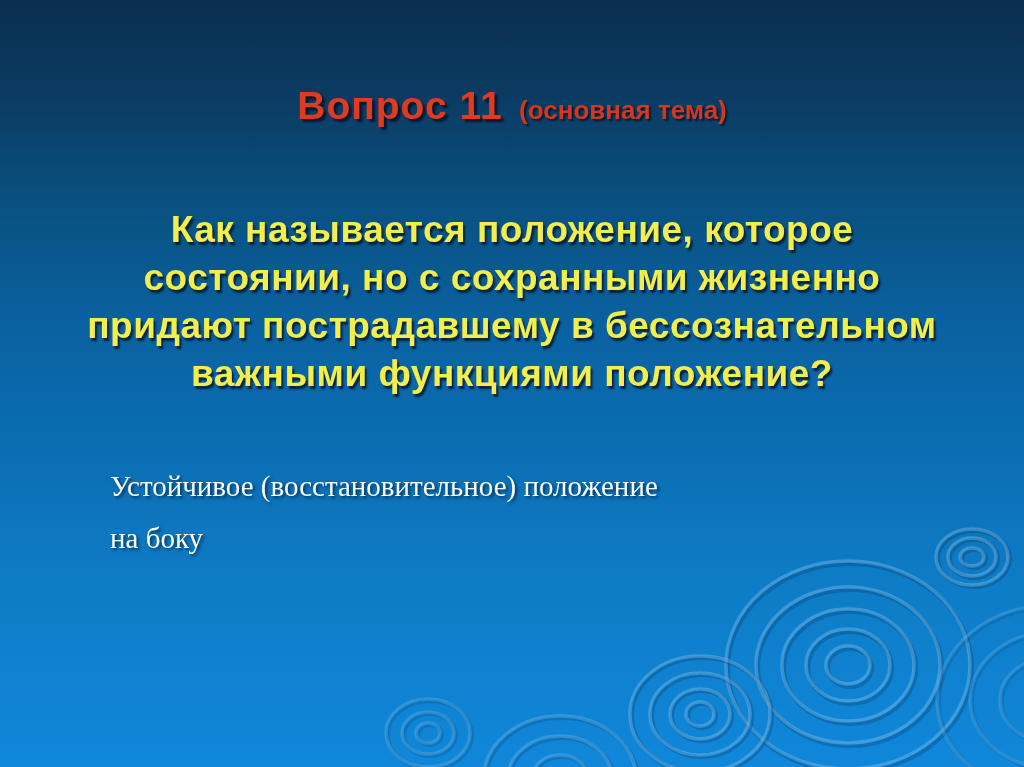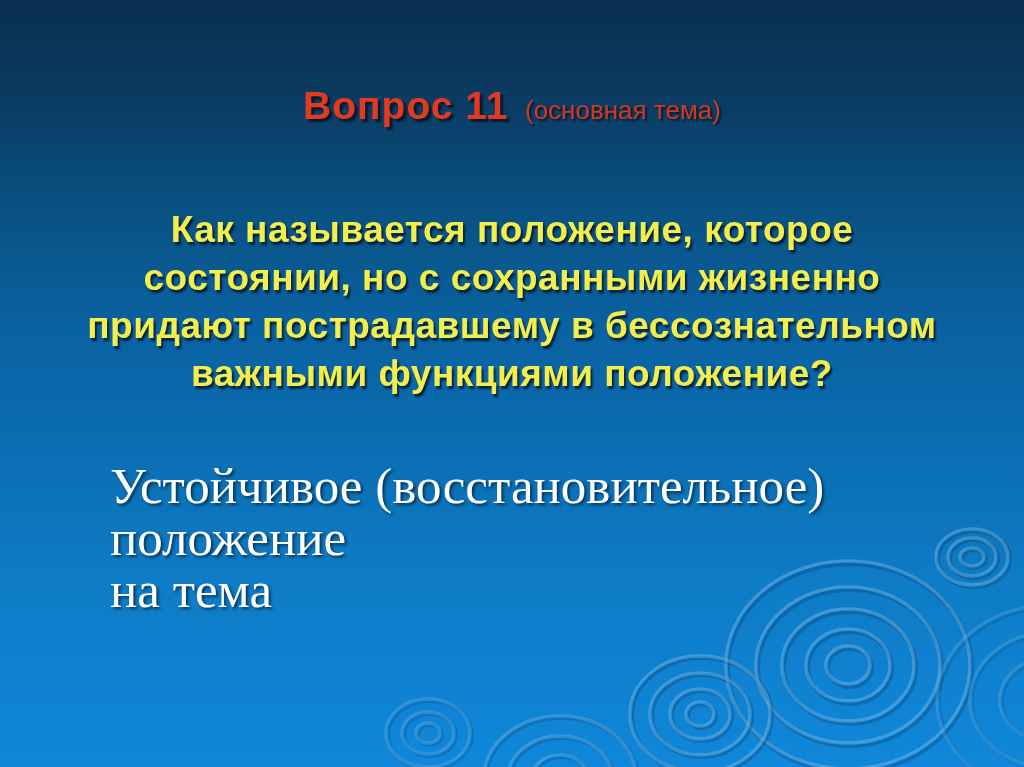--- a/index.html
+++ b/index.html
@@ -44,21 +44,21 @@
     font-size: 39px;
     font-weight: bold;
     letter-spacing: 1px;
     text-shadow: 3px 3px 2px rgba(8,18,38,0.85);
     vertical-align: baseline;
   }
   .title-sub {
     display: inline;
     color: #d23820;
     font-size: 26px;
-    font-weight: normal;
+    font-weight: bold;
     margin-left: 12px;
     text-shadow: 2px 2px 2px rgba(8,18,38,0.85);
     vertical-align: baseline;
   }
   .question {
     position: absolute;
     top: 206px;
     left: 12px;
     width: 1000px;
     text-align: center;
@@ -74,21 +74,21 @@
   .answer {
     position: absolute;
     top: 460px;
     left: 110px;
     width: 880px;
     text-align: left;
   }
   .answer-line {
     color: #ffffff;
     font-family: "Liberation Serif", serif;
-    font-size: 51px;
+    font-size: 29px;
     font-weight: normal;
     line-height: 52px;
     text-shadow: 2px 2px 3px rgba(0,18,38,0.65);
   }
 </style>
 </head>
 <body>
 
 <div class="slide">
 
@@ -168,16 +168,16 @@
 
   <div class="question">
     <div class="question-line">Как называется положение, которое</div>
     <div class="question-line">состоянии, но с сохранными жизненно</div>
     <div class="question-line">придают пострадавшему в бессознательном</div>
     <div class="question-line">важными функциями положение?</div>
   </div>
 
   <div class="answer">
     <div class="answer-line">Устойчивое (восстановительное) положение</div>
-    <div class="answer-line">на тема</div>
+    <div class="answer-line">на боку</div>
   </div>
 
 </div>
 
 </body></html>

